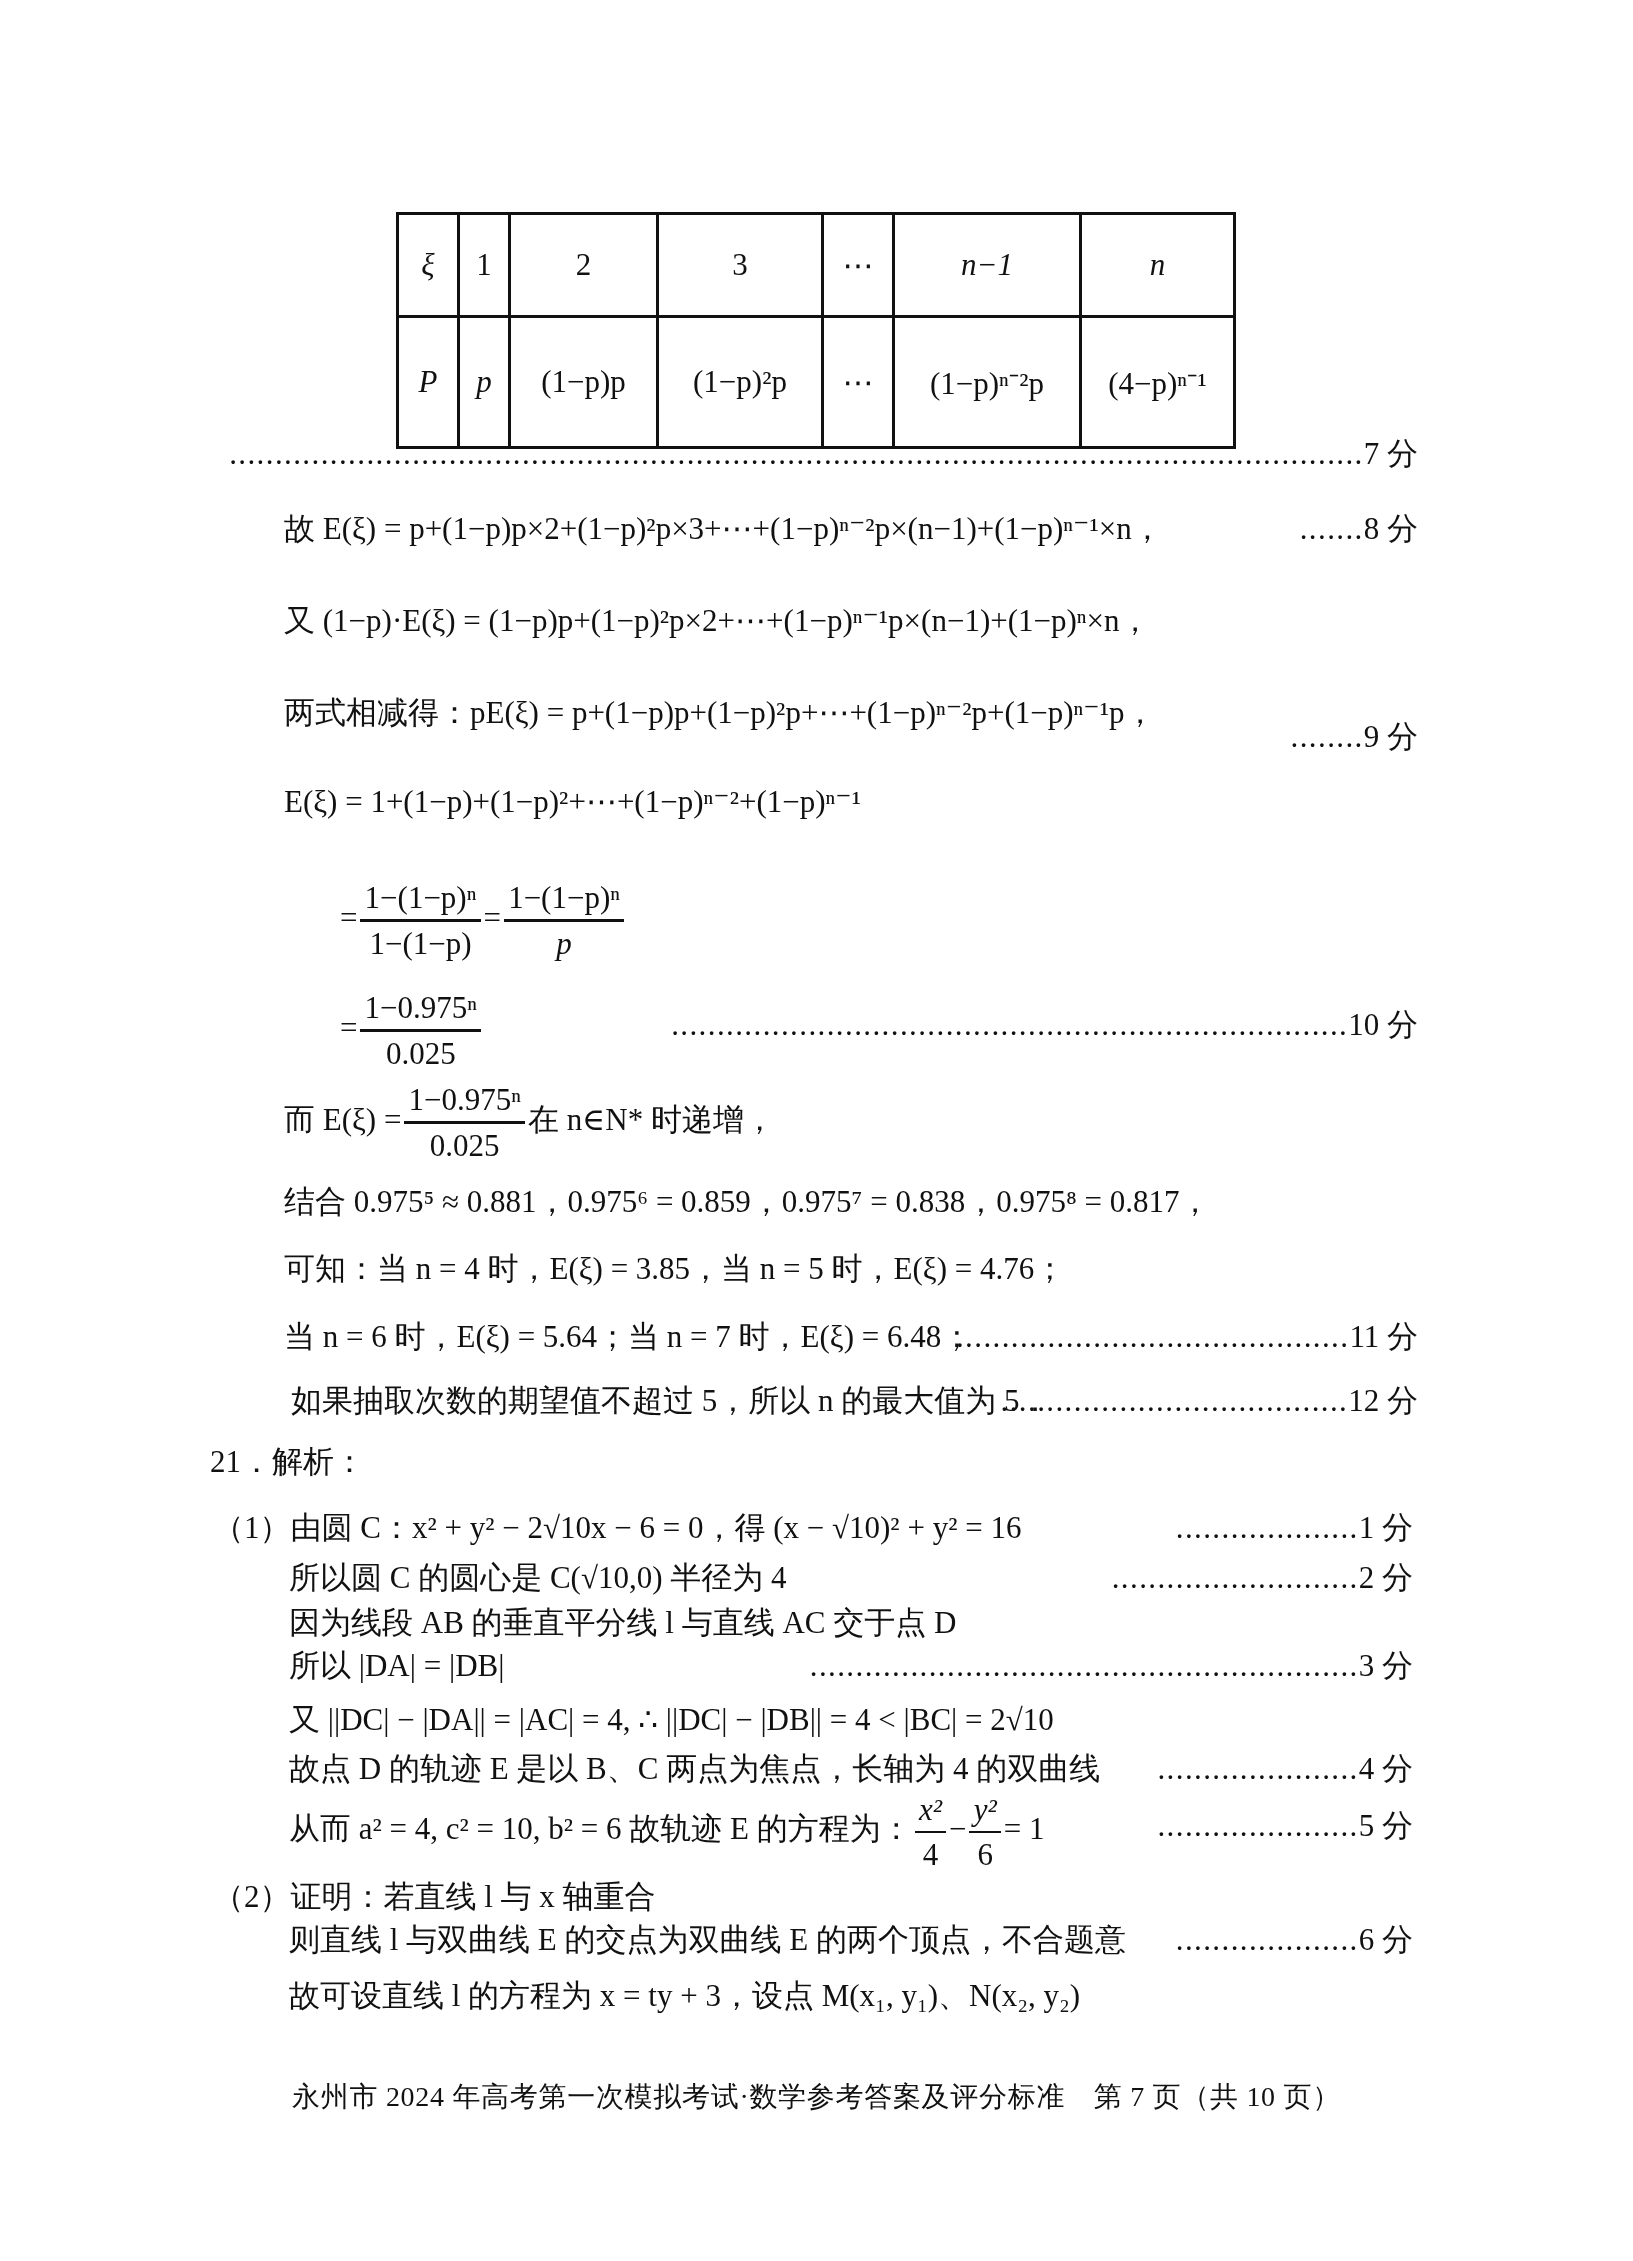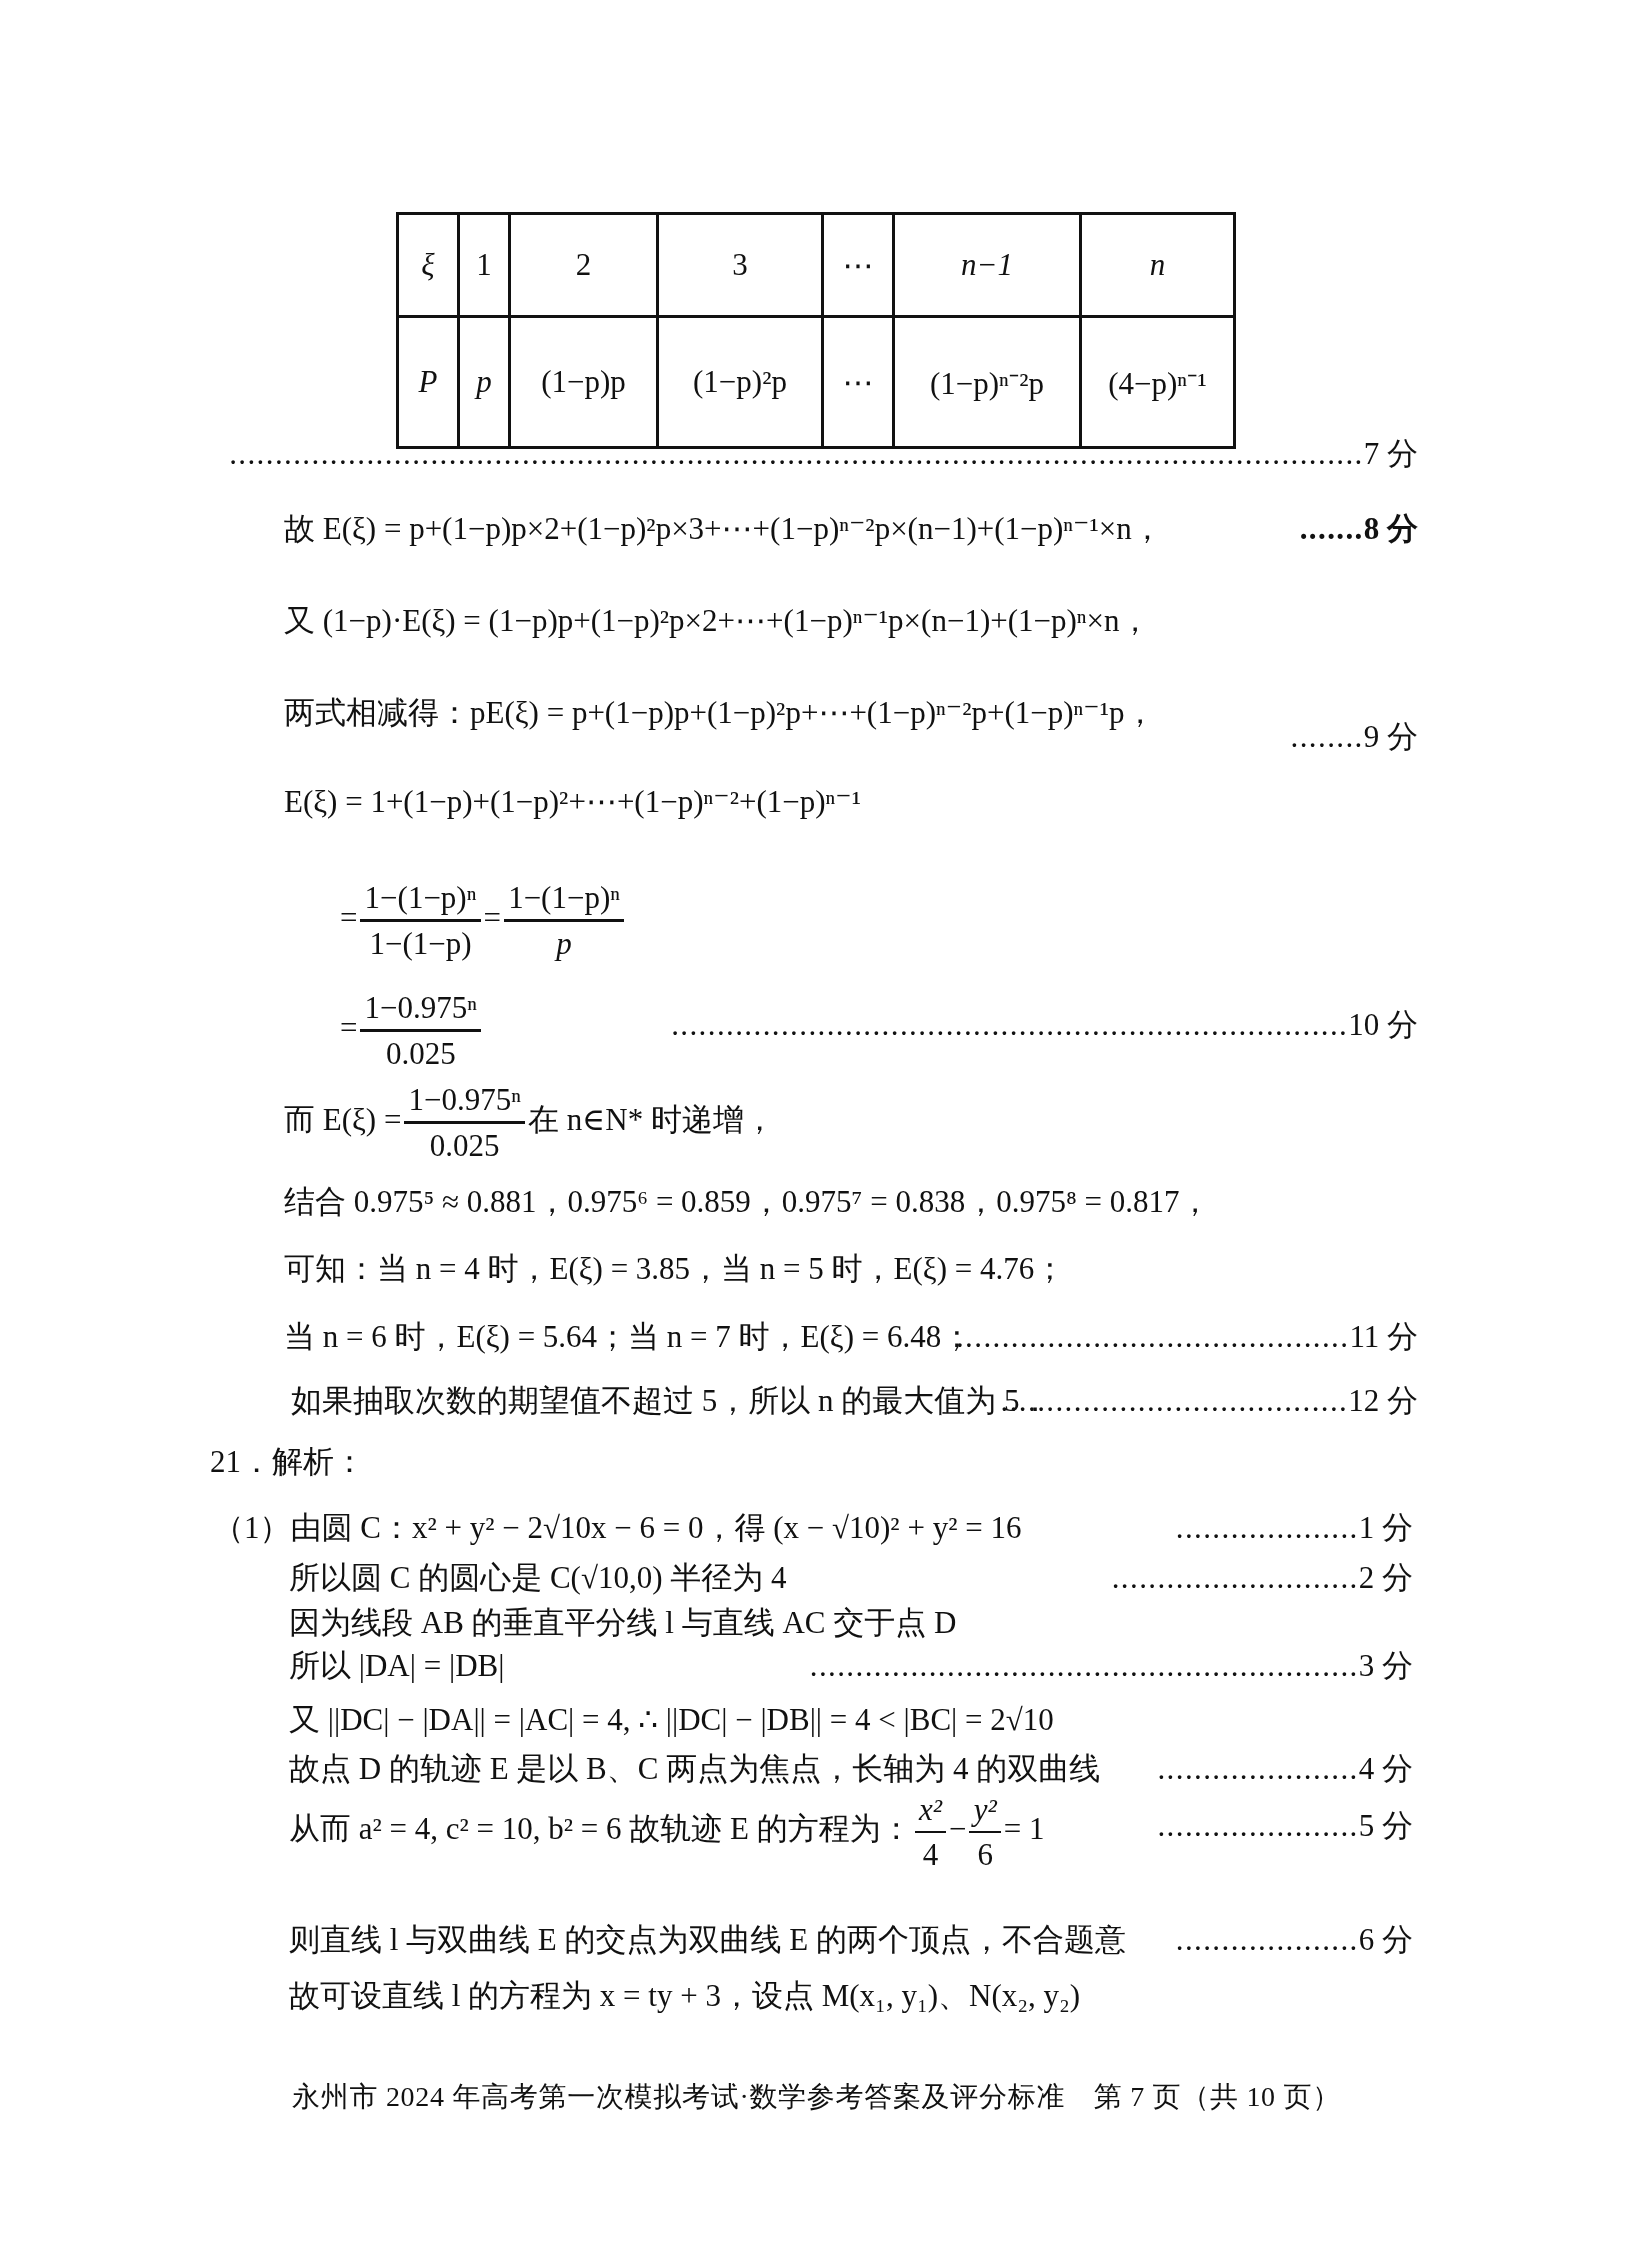--- a/index.html
+++ b/index.html
@@ -71,21 +71,21 @@
   </tbody>
     </table>
 
   <div class="score" style="right:215px; top:434px;">
     <span class="dots">............................................................................................................................</span><span>7 分</span>
   </div>
 
   <div class="line" style="left:284px; top:509px;">
     <span class="txt">故 E(ξ) = p+(1−p)p×2+(1−p)²p×3+⋯+(1−p)ⁿ⁻²p×(n−1)+(1−p)ⁿ⁻¹×n，</span>
   </div>
-  <div class="score" style="right:215px; top:509px;font-weight:bold;">
+  <div class="score" style="right:215px; top:509px;">
     <span class="dots">.......</span><span>8 分</span>
   </div>
 
   <div class="line" style="left:284px; top:601px;">
     <span class="txt">又 (1−p)·E(ξ) = (1−p)p+(1−p)²p×2+⋯+(1−p)ⁿ⁻¹p×(n−1)+(1−p)ⁿ×n，</span>
   </div>
 
   <div class="line" style="left:284px; top:693px;">
     <span class="txt">两式相减得：pE(ξ) = p+(1−p)p+(1−p)²p+⋯+(1−p)ⁿ⁻²p+(1−p)ⁿ⁻¹p，</span>
   </div>
@@ -174,20 +174,23 @@
     <span class="dots">......................</span><span>4 分</span>
   </div>
 
   <div class="line" style="left:289px; top:1786px; height:85px; line-height:85px;">
     <span>从而 a² = 4, c² = 10, b² = 6 故轨迹 E 的方程为：</span><span class="frac" style="font-style:italic"><span class="num" style="border-bottom-width:2.1px">x²</span><span class="den" style="font-style:normal">4</span></span><span>−</span><span class="frac" style="font-style:italic"><span class="num" style="border-bottom-width:2.1px">y²</span><span class="den" style="font-style:normal">6</span></span><span>= 1</span>
   </div>
   <div class="score" style="right:220px; top:1806px;">
     <span class="dots">......................</span><span>5 分</span>
   </div>
 
+  <div class="line" style="left:213px; top:1877px;">
+    <span>（2）</span><span>证明：若直线 l 与 x 轴重合</span>
+  </div>
 
   <div class="line" style="left:289px; top:1920px;">
     <span>则直线 l 与双曲线 E 的交点为双曲线 E 的两个顶点，不合题意</span>
   </div>
   <div class="score" style="right:220px; top:1920px;">
     <span class="dots">....................</span><span>6 分</span>
   </div>
 
   <div class="line" style="left:289px; top:1965px;margin-top:11px;">
     <span>故可设直线 l 的方程为 x = ty + 3，设点 M(x₁, y₁)、N(x₂, y₂)</span>

